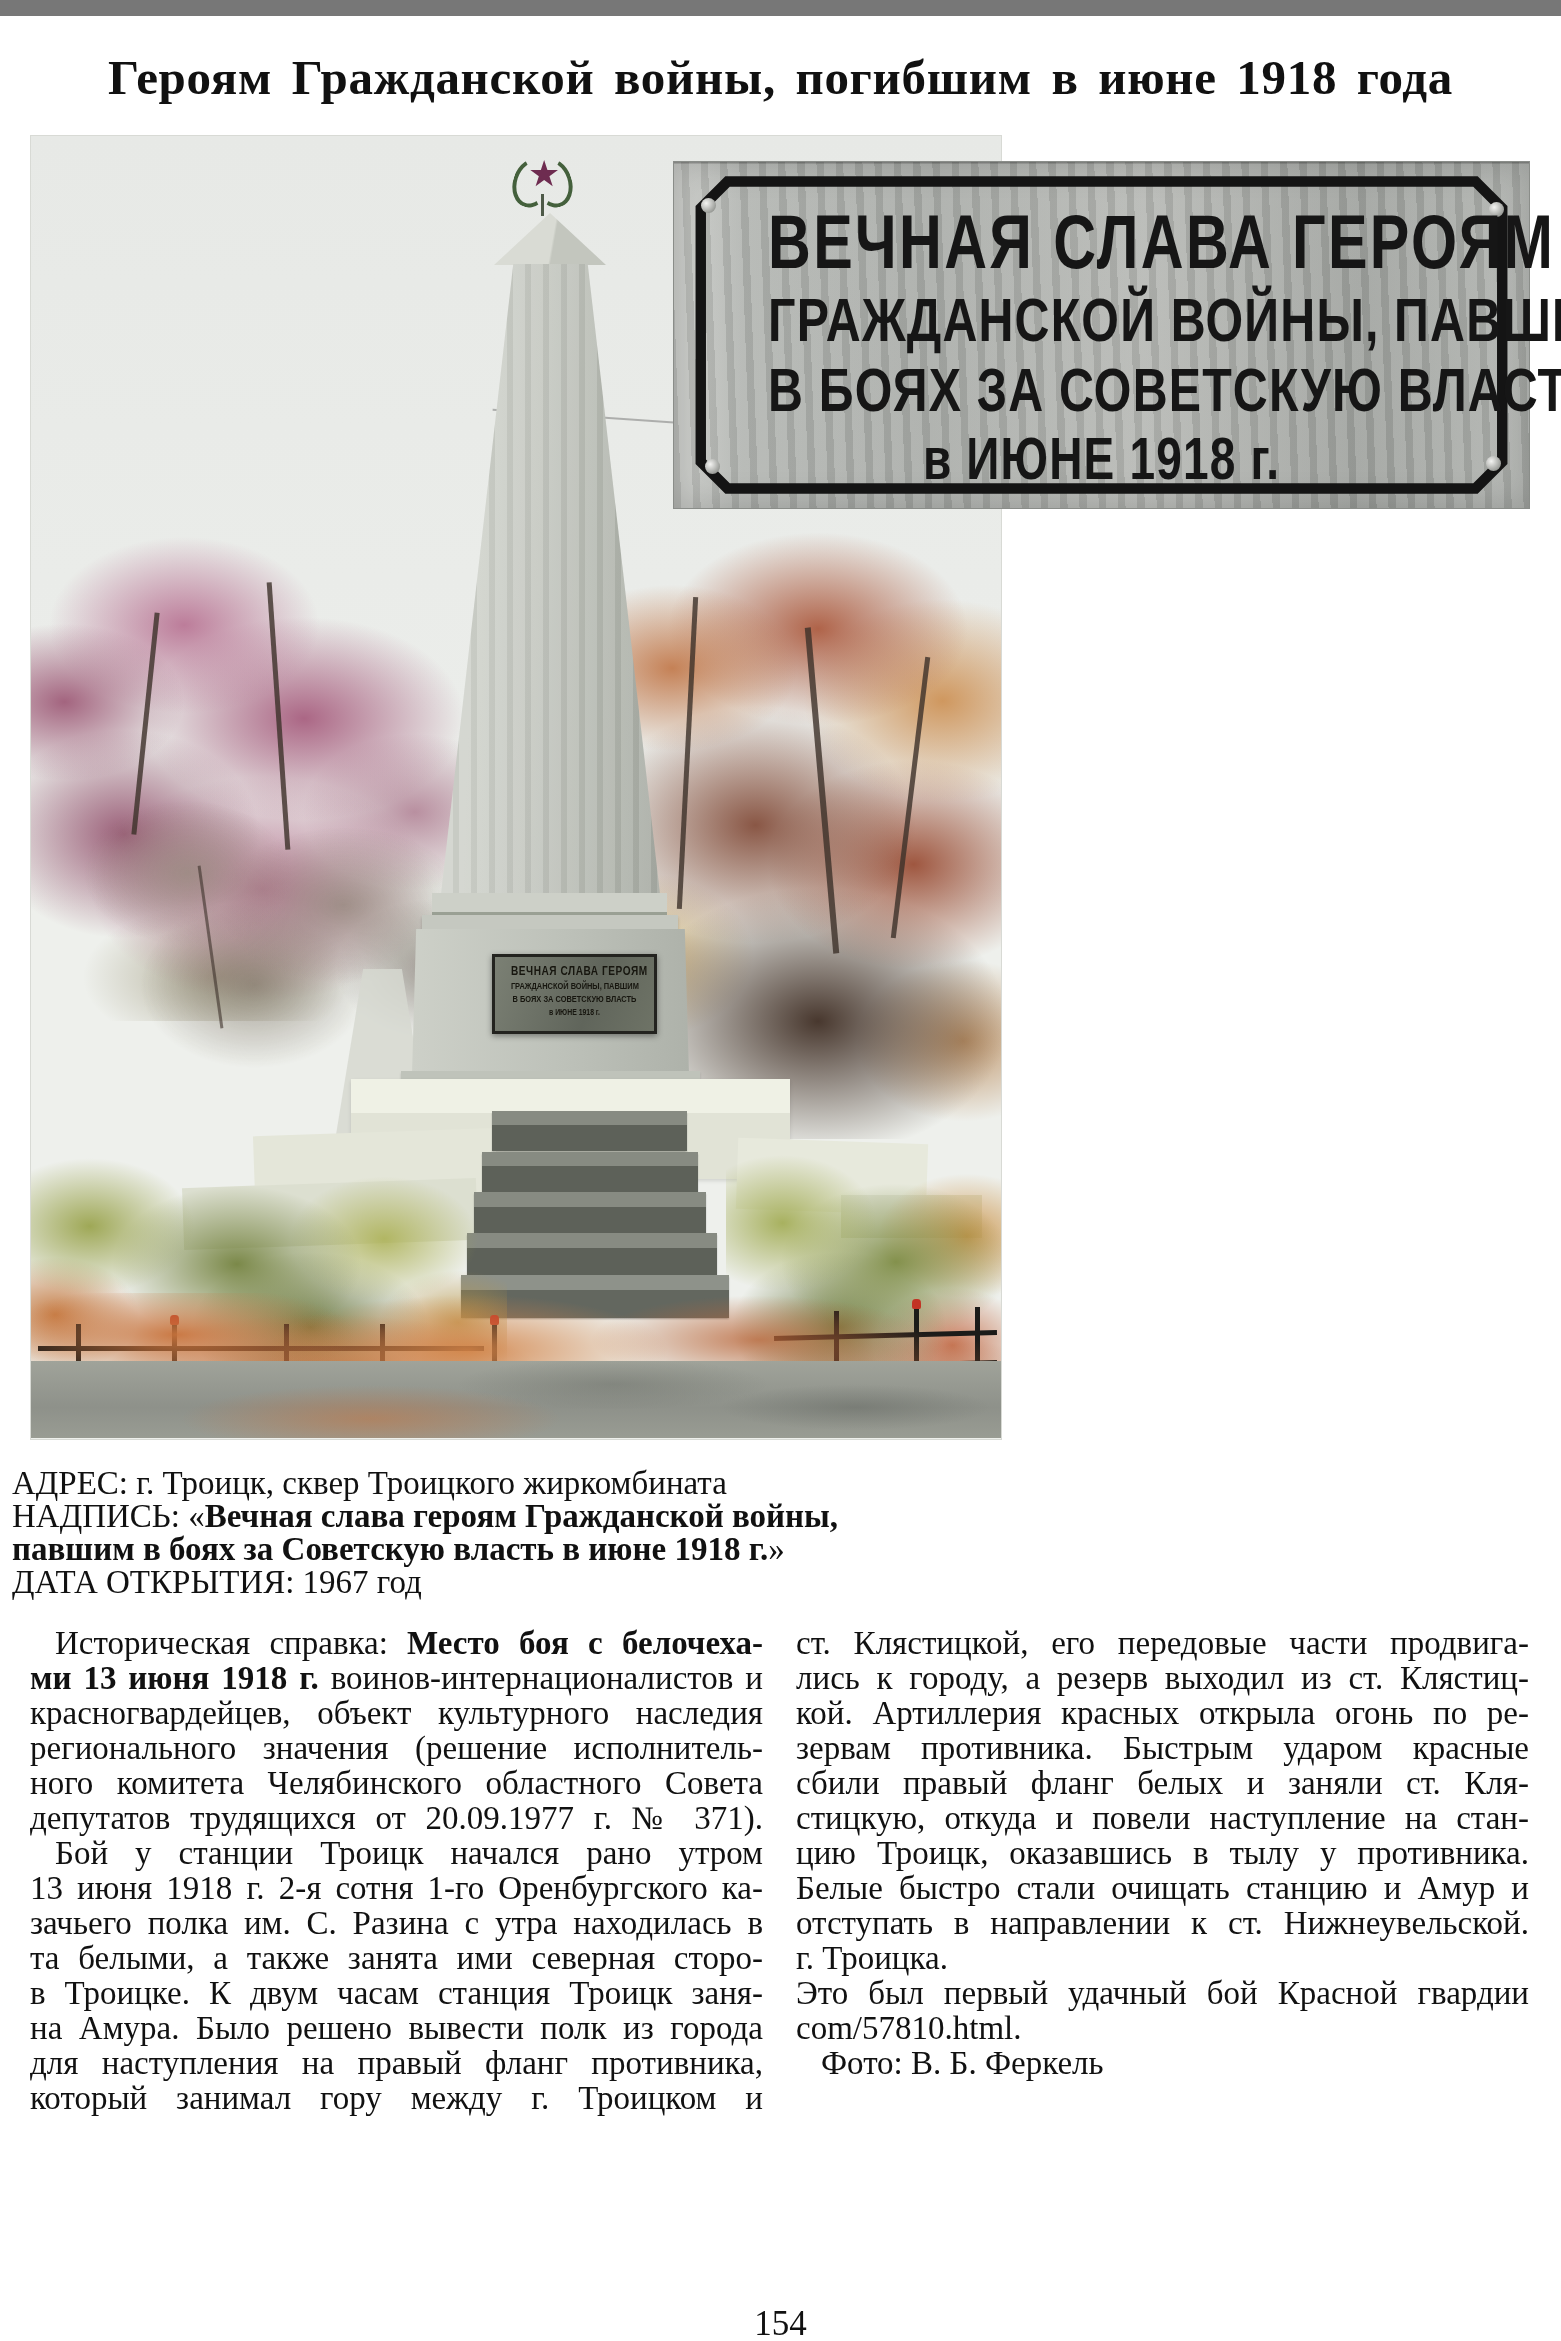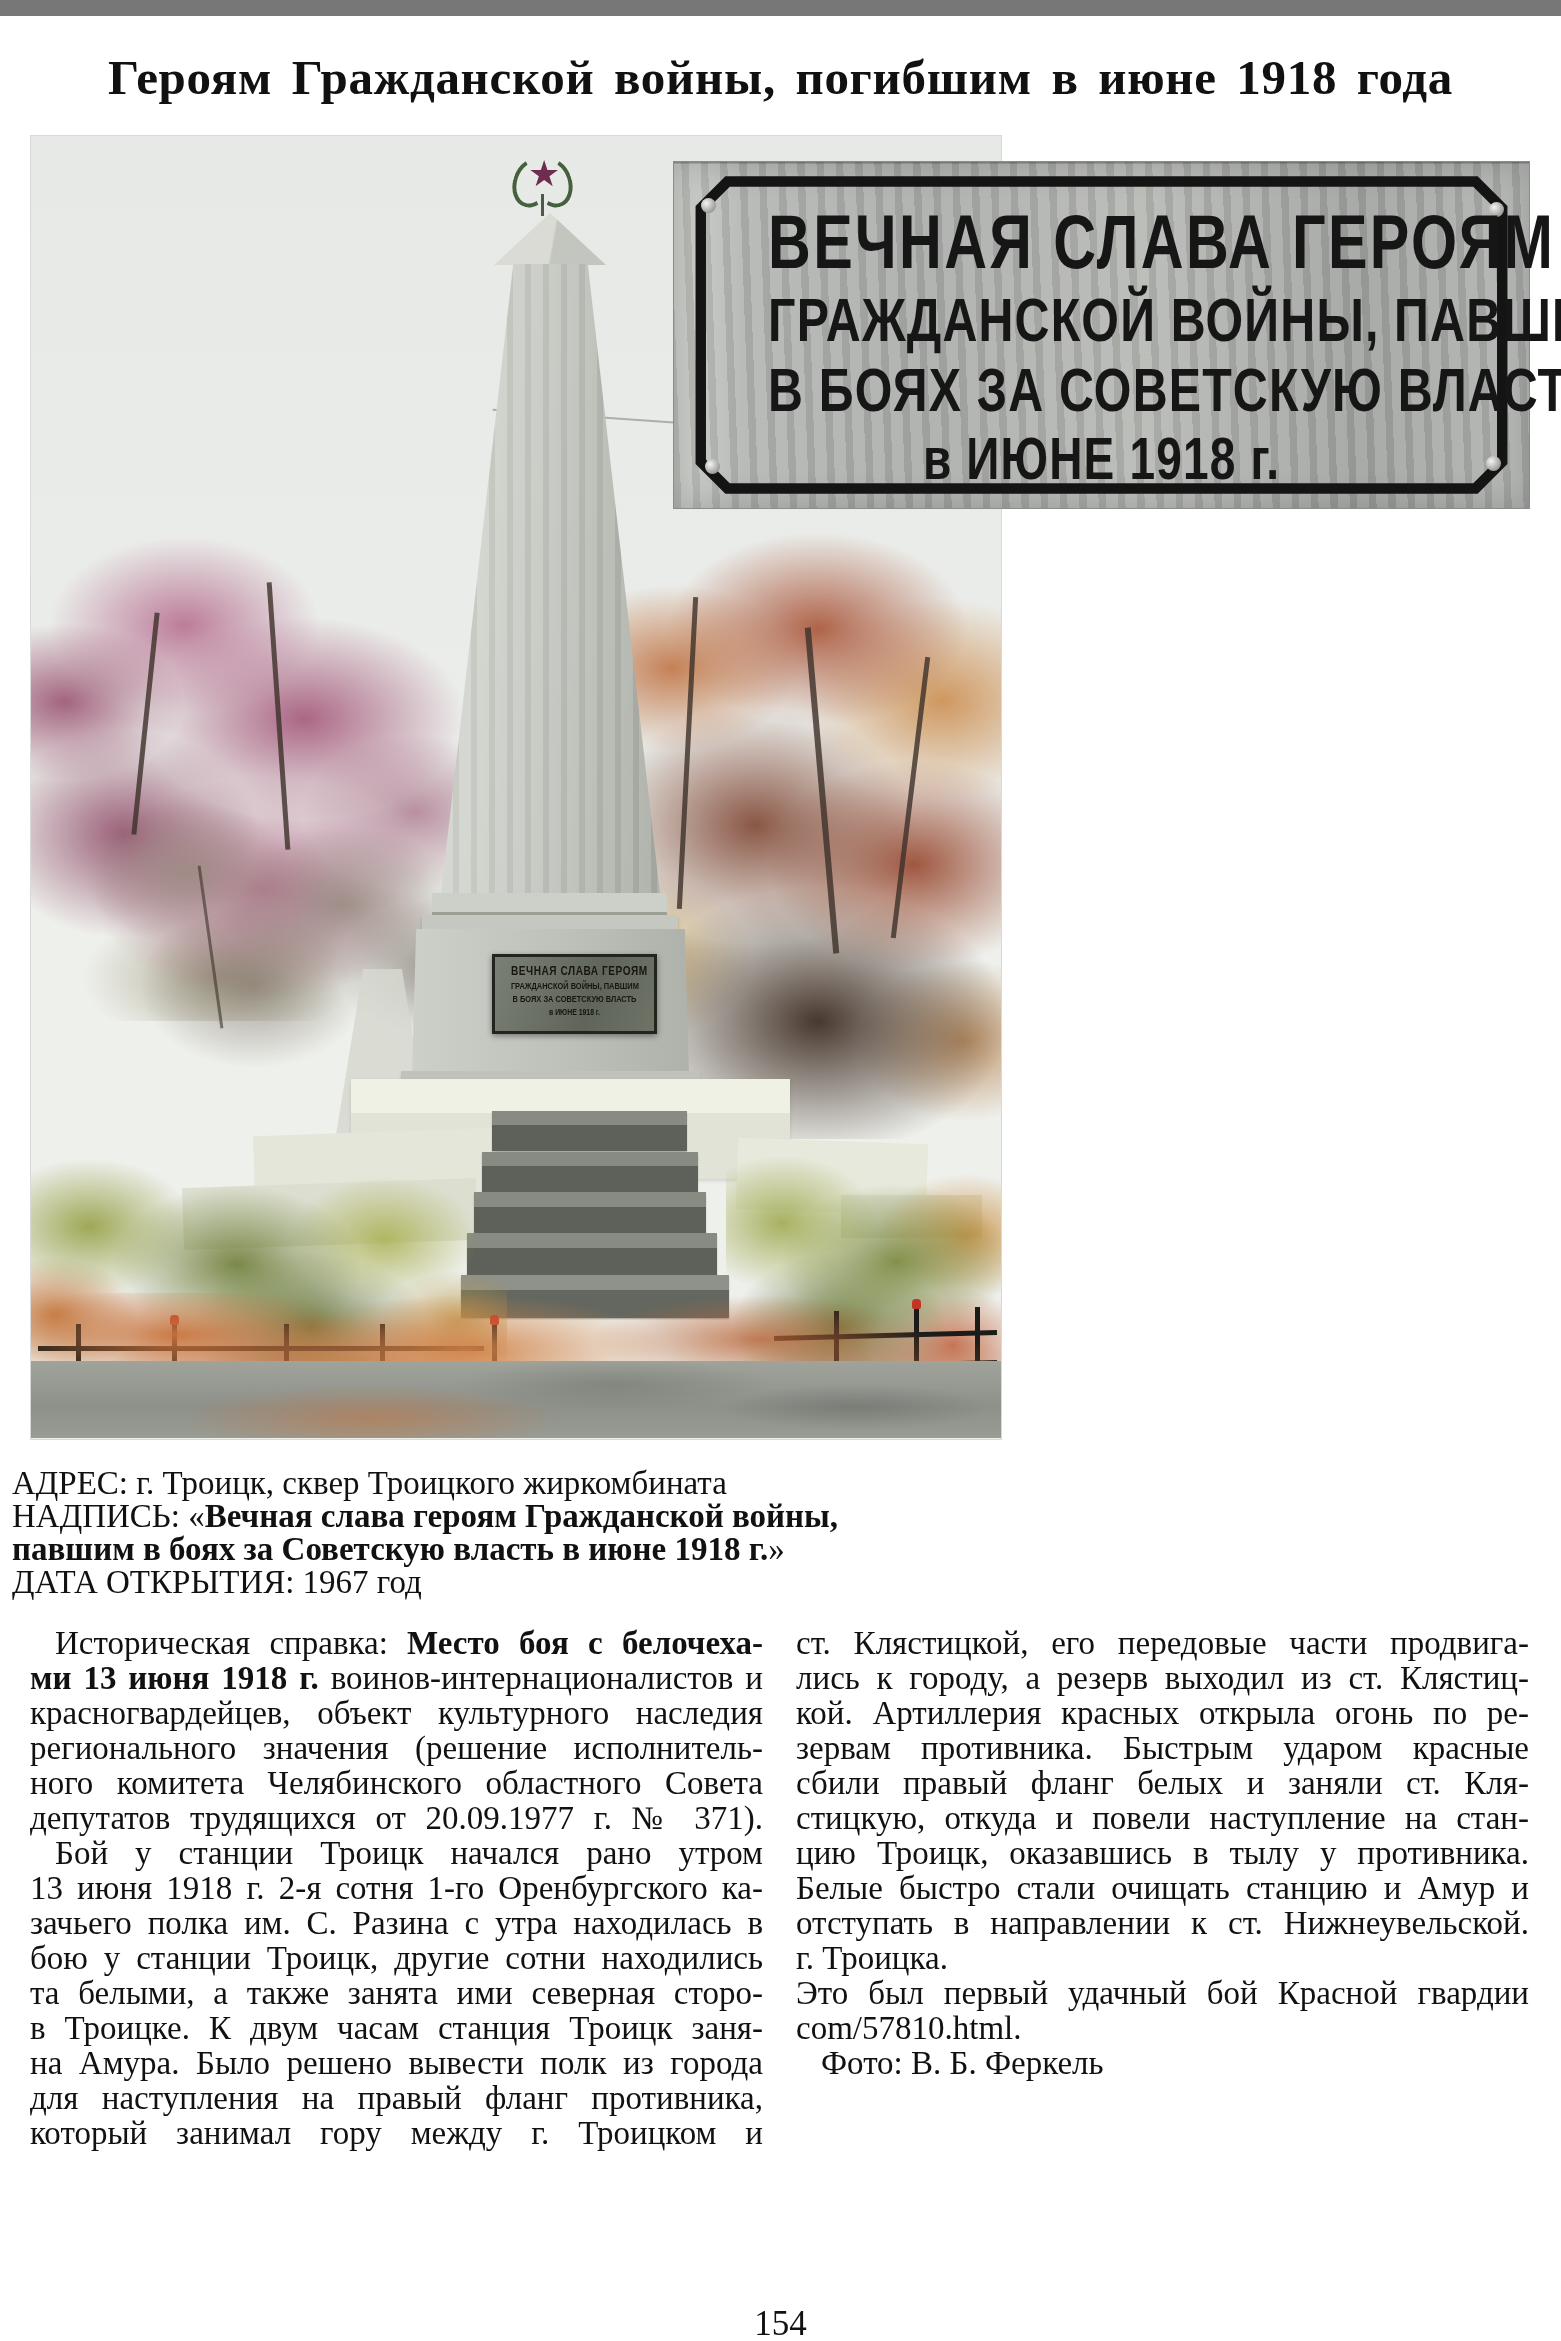--- a/index.html
+++ b/index.html
@@ -277,21 +277,20 @@
   <div class="col col-left" id="col-left">
       <div class="bline" style="text-indent: 25px;"><span>Историческая справка: </span><span class="b">Место боя с белочеха-</span></div>
       <div class="bline"><span class="b">ми 13 июня 1918 г.</span><span> воинов-интернационалистов и</span></div>
       <div class="bline"><span>красногвардейцев, объект культурного наследия</span></div>
       <div class="bline"><span>регионального значения (решение исполнитель-</span></div>
       <div class="bline"><span>ного комитета Челябинского областного Совета</span></div>
       <div class="bline"><span>депутатов трудящихся от 20.09.1977 г. № 371).</span></div>
       <div class="bline" style="text-indent: 25px;"><span>Бой у станции Троицк начался рано утром</span></div>
       <div class="bline"><span>13 июня 1918 г. 2-я сотня 1-го Оренбургского ка-</span></div>
       <div class="bline"><span>зачьего полка им. С. Разина с утра находилась в</span></div>
-      <div class="bline"><span>бою у станции Троицк, другие сотни находились</span></div>
       <div class="bline"><span>та белыми, а также занята ими северная сторо-</span></div>
       <div class="bline"><span>в Троицке. К двум часам станция Троицк заня-</span></div>
       <div class="bline"><span>на Амура. Было решено вывести полк из города</span></div>
       <div class="bline"><span>для наступления на правый фланг противника,</span></div>
       <div class="bline"><span>который занимал гору между г. Троицком и</span></div>
     </div>
   <div class="col col-right" id="col-right">
       <div class="bline"><span>ст. Клястицкой, его передовые части продвига-</span></div>
       <div class="bline"><span>лись к городу, а резерв выходил из ст. Клястиц-</span></div>
       <div class="bline"><span>кой. Артиллерия красных открыла огонь по ре-</span></div>

